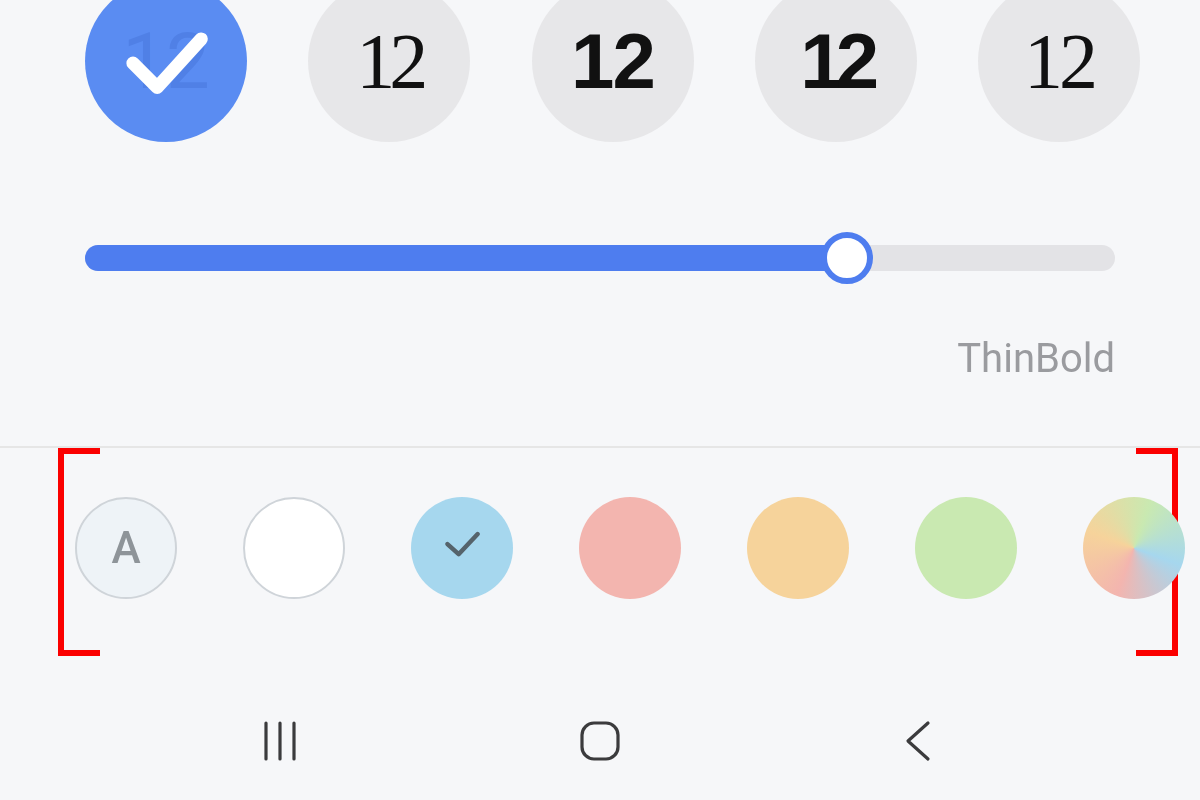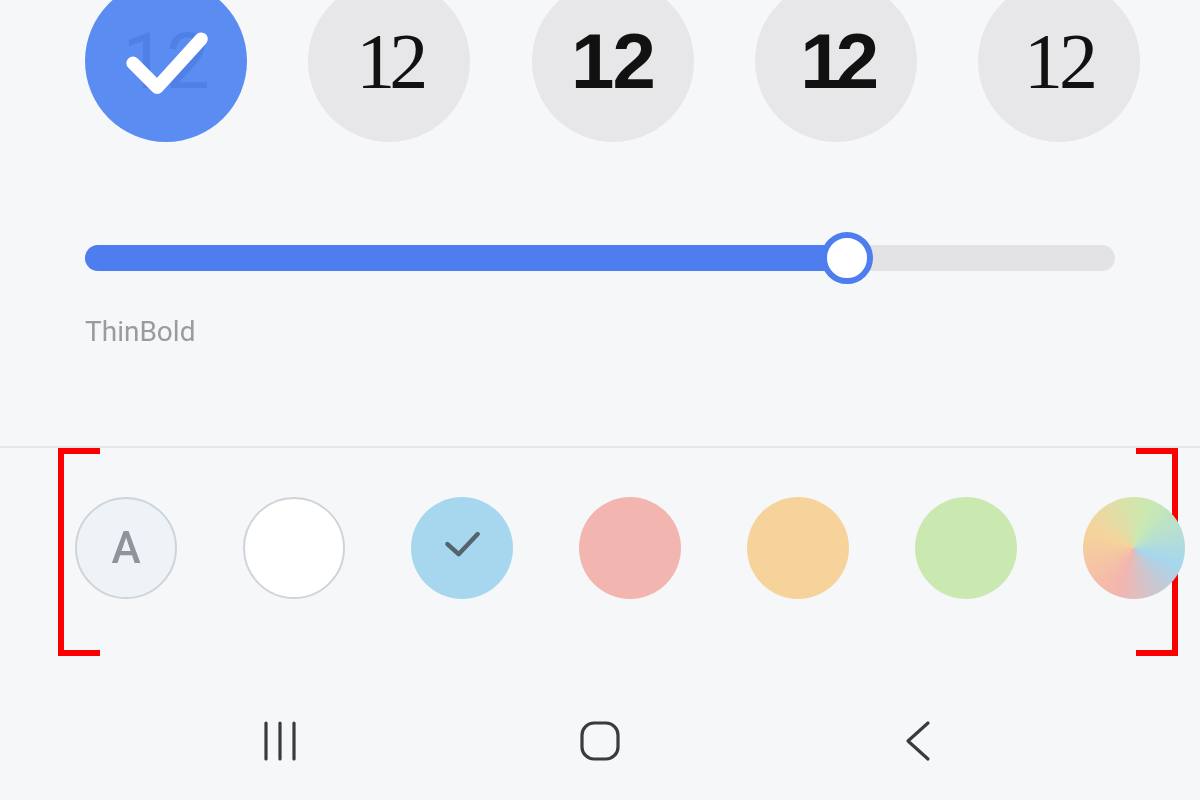--- a/index.html
+++ b/index.html
@@ -73,23 +73,23 @@
     position: absolute;
     top: 50%; transform: translate(-50%, -50%);
     left: 74%;
     width: 52px; height: 52px;
     background: #fff;
     border: 6px solid #4e7def;
     border-radius: 50%;
     cursor: grab;
   }
   .slider-labels {
-    display:flex; justify-content:flex-start;
-    margin-top: 44px;
-    font-size: 28px;
+    display:flex; justify-content:flex-end;
+    margin-top: 64px;
+    font-size: 40px;
     color: #9a9b9f;
   }
 
   
   .divider {
     position:absolute; left:0; right:0; top: 446px;
     border-top: 2px solid #e6e6e6;
   }
 
   

